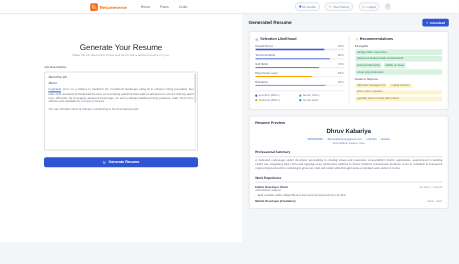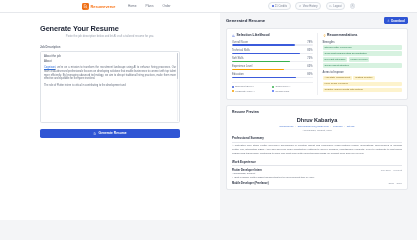--- a/index.html
+++ b/index.html
@@ -72,26 +72,26 @@
   .page { display: flex; height: 207px; }
 
   
   .left {
     width: 220px;
     background: #ffffff;
     padding: 5px 40px 0 40px;
     position: relative;
   }
   .headline {
-    text-align: left;
+    text-align: center;
     font-size: 7.4px;
-    font-weight: bold;
+    font-weight: normal;
     color: #1f2637;
     letter-spacing: -0.12px;
-    margin-top: 6px;
+    margin-top: 20px;
   }
   .subhead {
     text-align: center;
     font-size: 2.75px;
     color: #9aa1ae;
     margin-top: 2.4px;
     line-height: 1.4;
   }
   .field-label {
     font-size: 2.7px;

